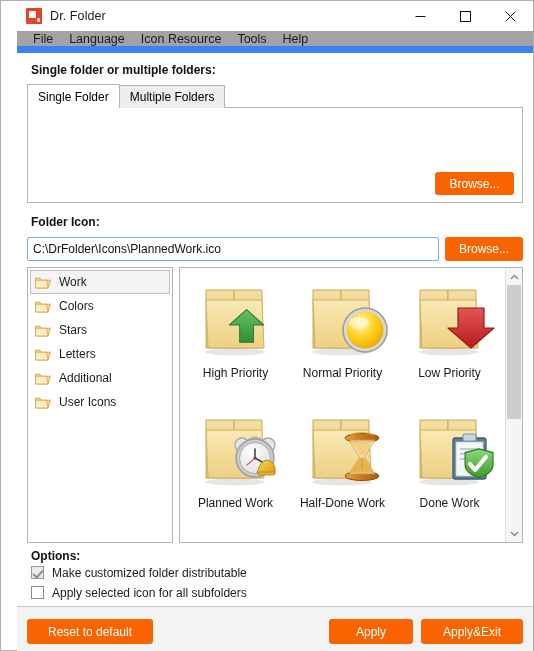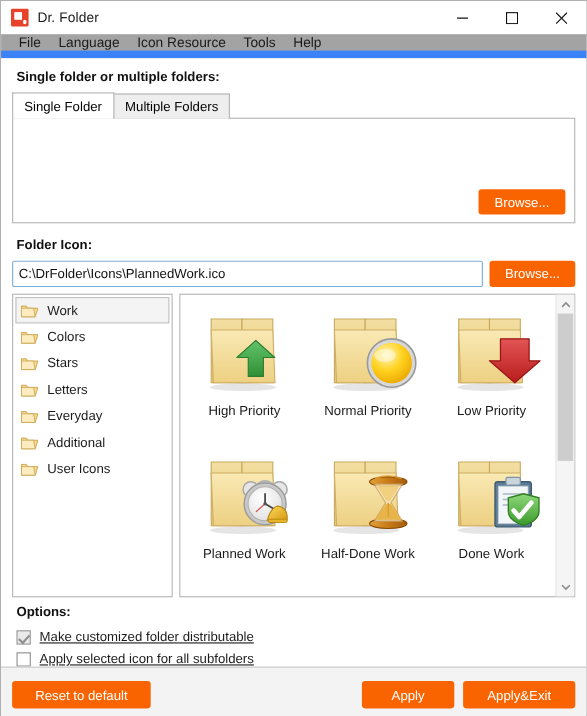--- a/index.html
+++ b/index.html
@@ -12,20 +12,21 @@
     color: #1a1a1a;
     overflow: hidden;
   }
   #app {
     position: relative;
     width: 534px; height: 651px;
     background: #ffffff;
     border: 1px solid #b0b0b0;
     display: flex;
     flex-direction: column;
+    padding-left: 16px;
   }
 
   
   .titlebar {
     height: 30px;
     background: #ffffff;
     display: flex;
     align-items: center;
     flex: 0 0 30px;
     position: relative;
@@ -308,25 +309,24 @@
     margin-top: 6px;
   }
   .opt-title {
     font-size: 12px;
     font-weight: bold;
     color: #111;
     margin: 1px 0 3px 4px;
   }
   .chk-row {
     display: flex;
-    align-items: flex-end;
+    align-items: flex-start;
     height: 20px;
     padding-left: 4px;
     cursor: default;
-    text-decoration: underline;
   }
   .chk {
     width: 13px; height: 13px;
     border: 1px solid #8d8d8d;
     background: #ffffff;
     margin-right: 8px;
     flex: 0 0 13px;
     position: relative;
   }
   .chk.checked {
@@ -444,27 +444,20 @@
             <path d="M0.5 4.2 L11.5 4.2 L13 12 L0.5 12 Z" fill="#fcecc0" stroke="#c9a14a" stroke-width="0.7"></path>
           </svg>
           <span>Stars</span>
         </div>
         <div class="cat-item">
           <svg class="cat-folder-ico" viewBox="0 0 16 13">
             <path d="M0.5 2.2 L0.5 12 L13 12 L15.5 4.2 L6.2 4.2 L5.0 2.2 Z" fill="#f7d98c" stroke="#c9a14a" stroke-width="0.8" stroke-linejoin="round"></path>
             <path d="M0.5 4.2 L11.5 4.2 L13 12 L0.5 12 Z" fill="#fcecc0" stroke="#c9a14a" stroke-width="0.7"></path>
           </svg>
           <span>Letters</span>
-        </div>
-        <div class="cat-item">
-          <svg class="cat-folder-ico" viewBox="0 0 16 13">
-            <path d="M0.5 2.2 L0.5 12 L13 12 L15.5 4.2 L6.2 4.2 L5.0 2.2 Z" fill="#f7d98c" stroke="#c9a14a" stroke-width="0.8" stroke-linejoin="round"></path>
-            <path d="M0.5 4.2 L11.5 4.2 L13 12 L0.5 12 Z" fill="#fcecc0" stroke="#c9a14a" stroke-width="0.7"></path>
-          </svg>
-          <span>Everyday</span>
         </div>
         <div class="cat-item">
           <svg class="cat-folder-ico" viewBox="0 0 16 13">
             <path d="M0.5 2.2 L0.5 12 L13 12 L15.5 4.2 L6.2 4.2 L5.0 2.2 Z" fill="#f7d98c" stroke="#c9a14a" stroke-width="0.8" stroke-linejoin="round"></path>
             <path d="M0.5 4.2 L11.5 4.2 L13 12 L0.5 12 Z" fill="#fcecc0" stroke="#c9a14a" stroke-width="0.7"></path>
           </svg>
           <span>Additional</span>
         </div>
         <div class="cat-item">
           <svg class="cat-folder-ico" viewBox="0 0 16 13">

